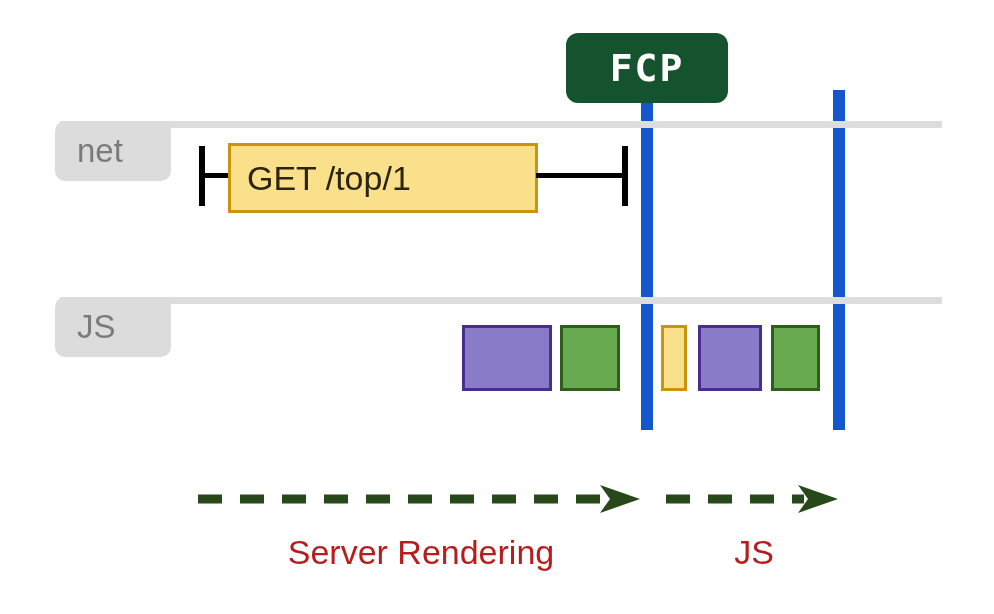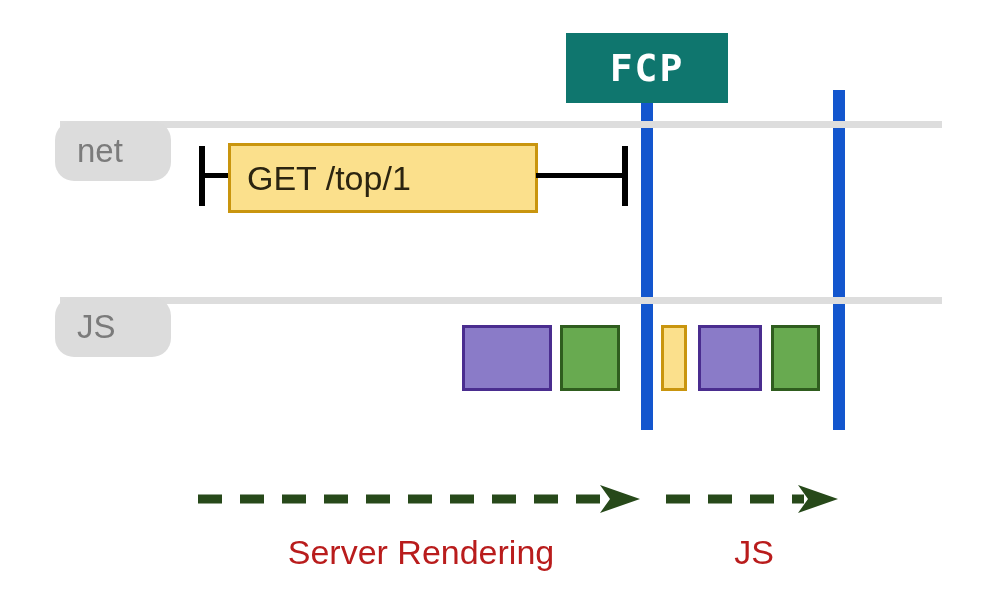--- a/index.html
+++ b/index.html
@@ -14,22 +14,22 @@
     position: relative;
     width: 994px;
     height: 614px;
     background: #ffffff;
     overflow: hidden;
   }
 
   
   .marker-badge {
     position: absolute;
-    background: #0f766e;
-    border-radius: 0;
+    background: #14532d;
+    border-radius: 12px;
     color: #ffffff;
     font-family: "DejaVu Sans Mono", "Liberation Mono", monospace;
     font-weight: 700;
     font-size: 38px;
     letter-spacing: 2px;
     display: flex;
     align-items: center;
     justify-content: center;
     box-sizing: border-box;
   }
@@ -41,21 +41,21 @@
 
   
   .lane-rule {
     position: absolute;
     height: 7px;
     background: #dddddd;
   }
   .lane-pill {
     position: absolute;
     background: #dcdcdc;
-    border-radius: 19px;
+    border-radius: 10px;
     color: #7b7b7b;
     font-size: 33px;
     display: flex;
     align-items: center;
     padding-left: 22px;
     box-sizing: border-box;
   }
 
   
   .req-bar {

